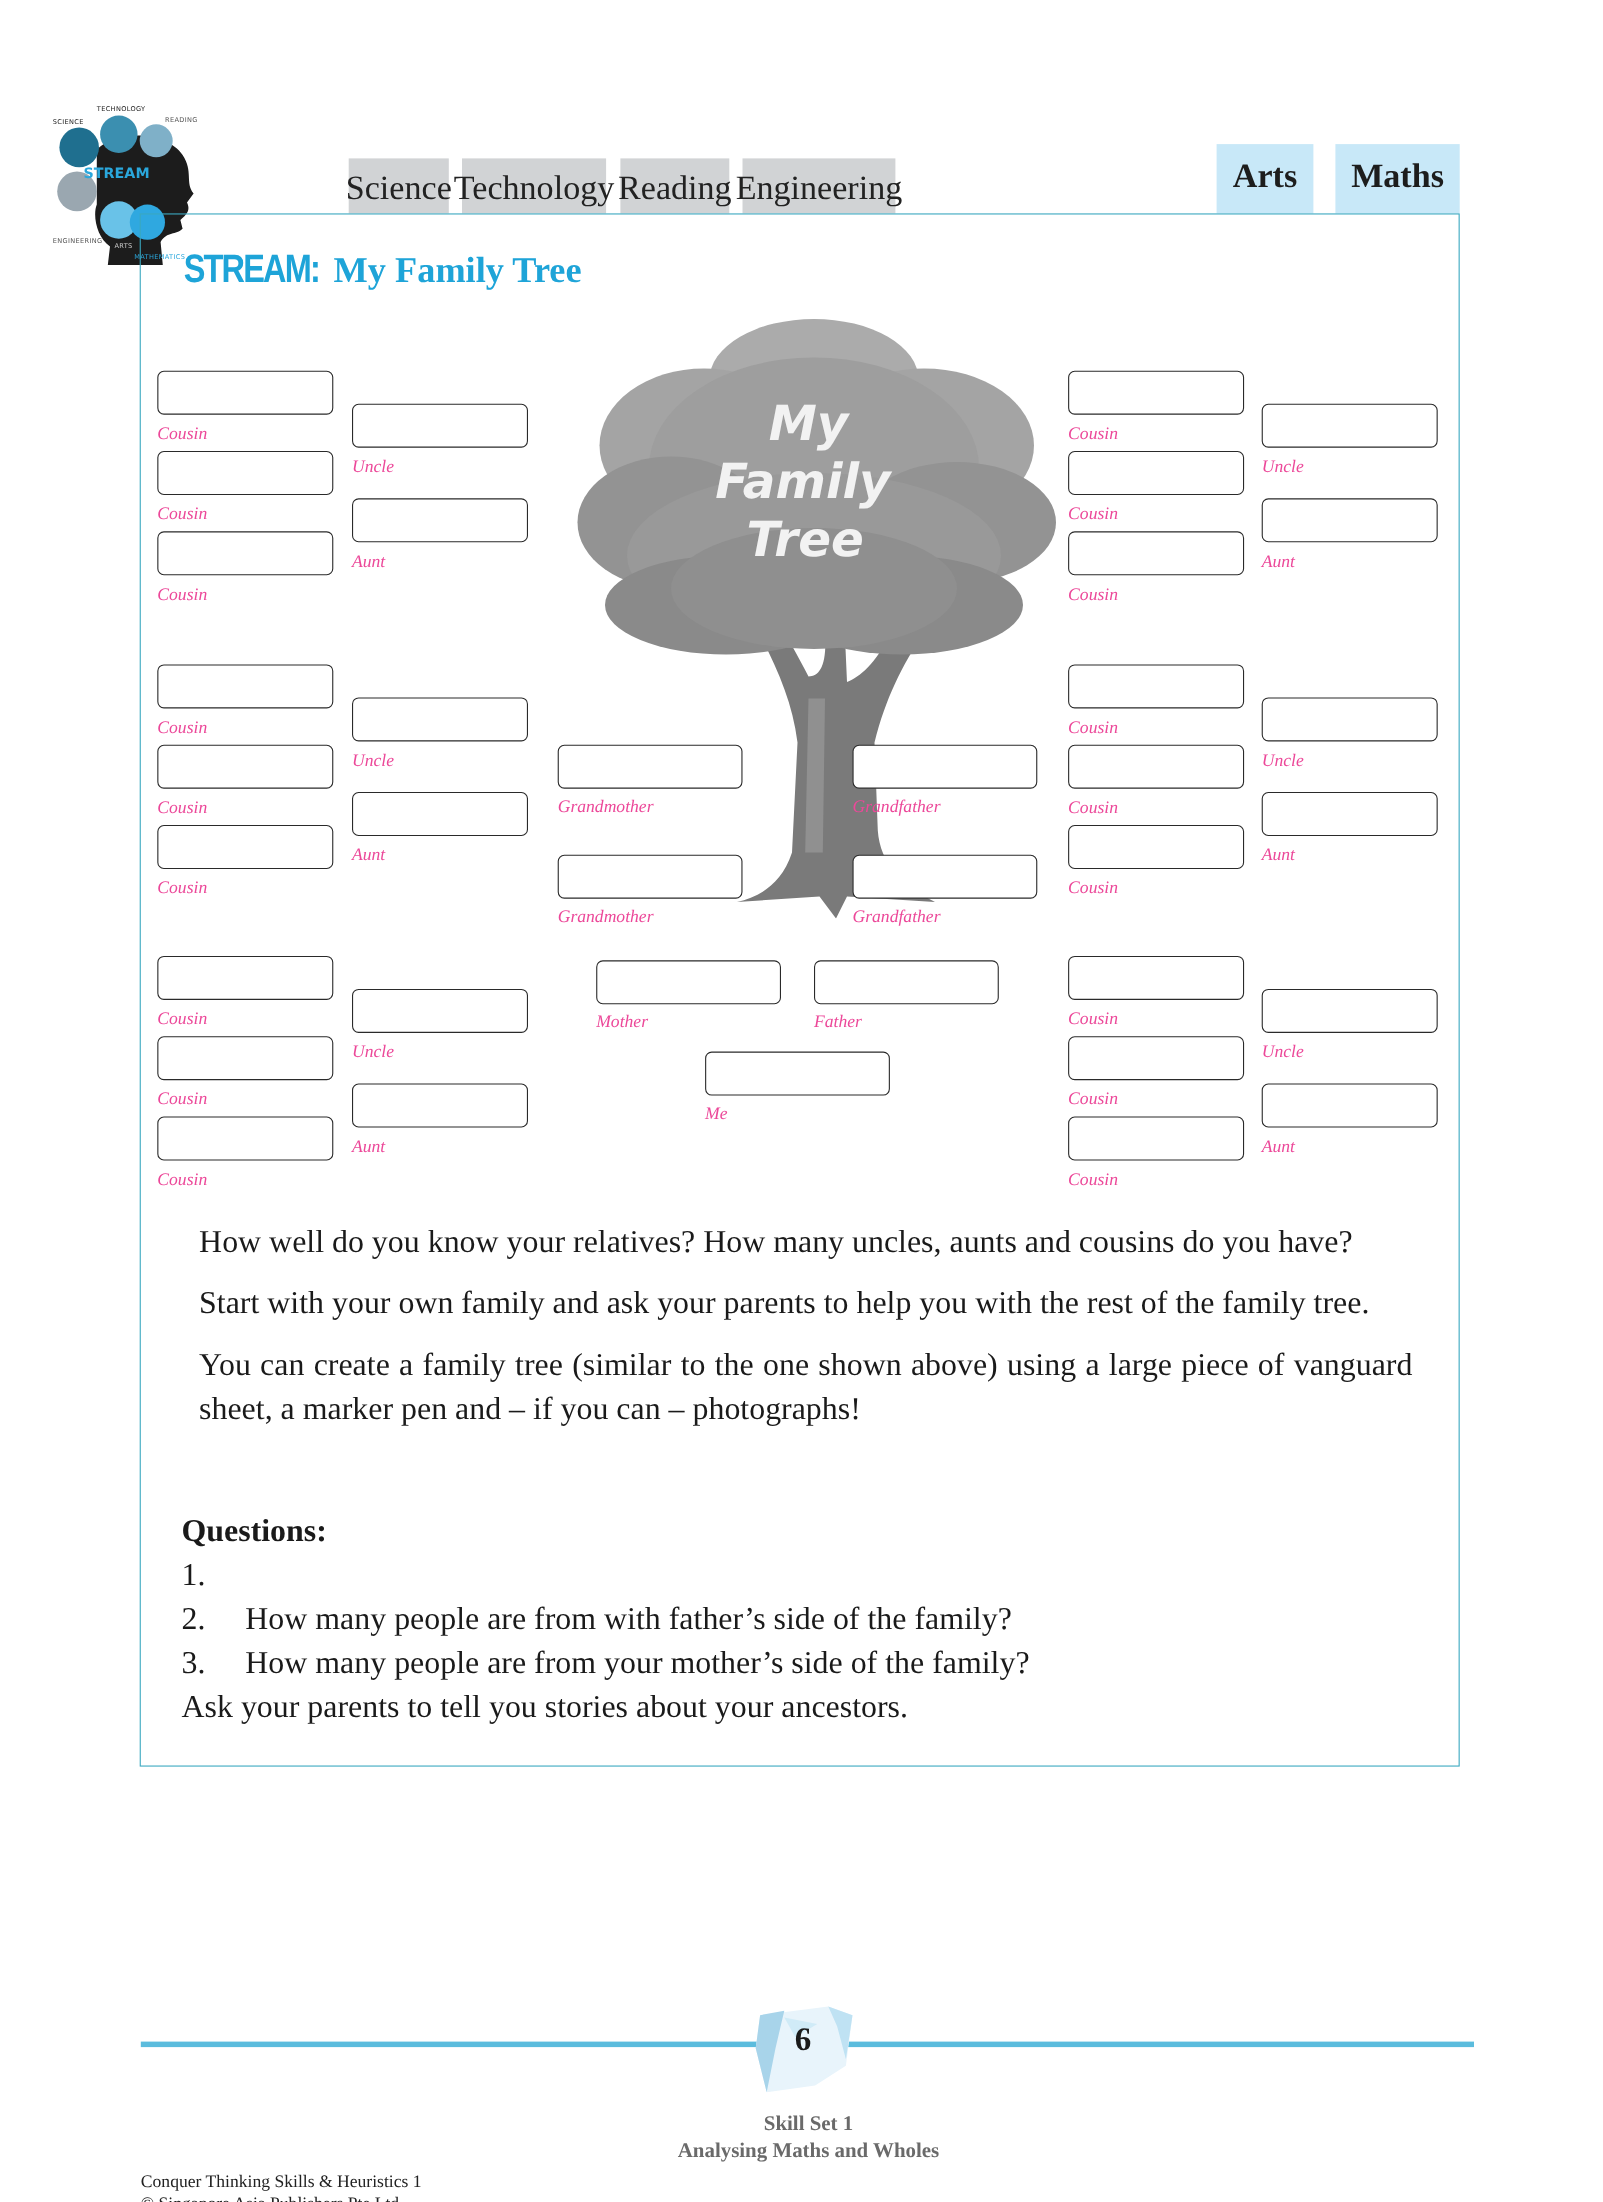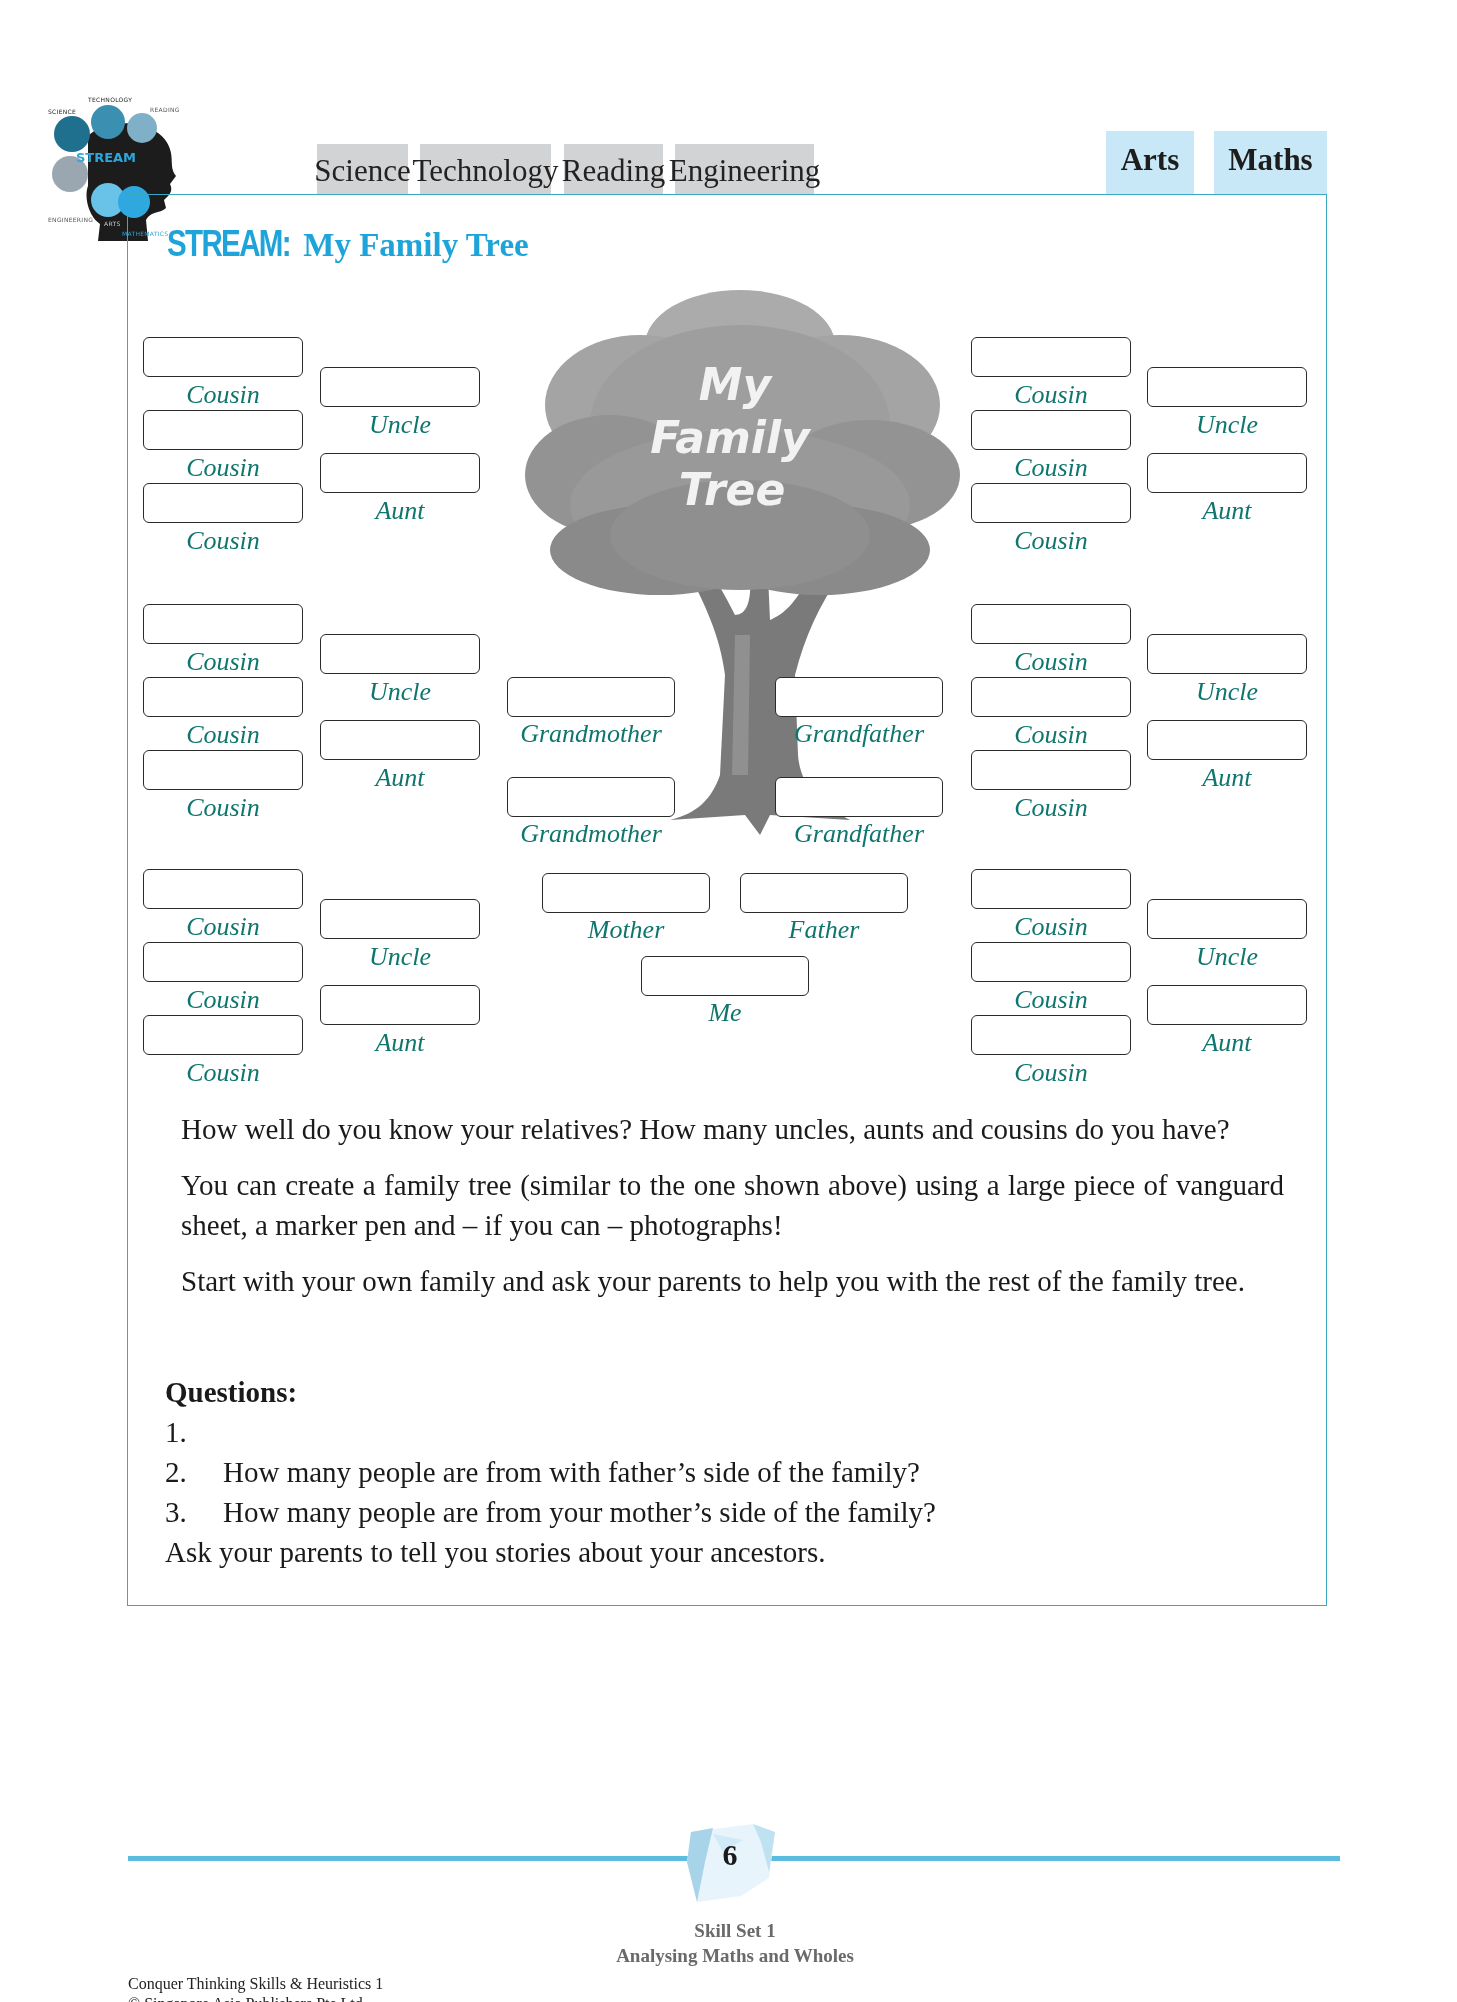--- a/index.html
+++ b/index.html
@@ -13,21 +13,21 @@
   .tab.gray { background:#d1d3d5; top:144px; height:50px; font-size:31px; color:#222; padding-top:4px; }
   .tab.blue { background:#c8e8f8; top:131px; height:63px; font-size:31px; font-weight:bold; color:#1d1d1d; padding-bottom:6px; }
   
   .panel { left:127px; top:194px; width:1200px; height:1412px; border:1.5px solid #3aa8c0; box-sizing:border-box; }
   .title { left:167px; top:222px; font-size:36px; color:#1ea4d8; white-space:nowrap; line-height:44px; }
   .title .stream { font-family:"Liberation Sans", sans-serif; font-weight:bold; letter-spacing:-2px; transform:scaleX(0.82); display:inline-block; transform-origin:left center; margin-right:-22px; }
   .title .rest { font-family:"Liberation Serif", serif; font-weight:bold; font-size:33px; }
   
   .box { position:absolute; width:160px; height:40px; border:1.5px solid #2a2a2a; border-radius:6px; box-sizing:border-box; background:#fff; }
   .box.wide { width:168px; }
-  .lbl { position:absolute; font-family:"Liberation Serif", serif; font-style:italic; font-size:26px; color:#0f766e; width:160px; text-align:center; line-height:20px; }
+  .lbl { position:absolute; font-family:"Liberation Serif", serif; font-style:italic; font-size:16px; color:#ec4899; width:160px; text-align:left; line-height:20px; }
   .lbl.wide { width:168px; }
   
   .tree { left:520px; top:275px; width:440px; height:560px; }
   
   .body-text { left:165px; top:1093px; width:1135px; font-size:29px; line-height:40px; text-align:justify; }
   .body-text p { margin:16px; }
   .questions { left:165px; top:1372px; width:1150px; font-size:29px; line-height:40px; }
   .questions h3 { margin:0; font-size:29px; font-weight:bold; line-height:40px; }
   .q-row { display:flex; }
   .q-num { width:58px; flex:none; }
@@ -172,22 +172,22 @@
 
 <div class="box wide" style="left:542px;top:873px;"></div>
 <div class="lbl wide" style="left:542px;top:920px;">Mother</div>
 <div class="box wide" style="left:740px;top:873px;"></div>
 <div class="lbl wide" style="left:740px;top:920px;">Father</div>
 <div class="box wide" style="left:641px;top:956px;"></div>
 <div class="lbl wide" style="left:641px;top:1003px;">Me</div>
 
 <div class="abs body-text">
   <p>How well do you know your relatives? How many uncles, aunts and cousins do you have?</p>
+  <p>Start with your own family and ask your parents to help you with the rest of the family tree.</p>
   <p>You can create a family tree (similar to the one shown above) using a large piece of vanguard sheet, a marker pen and – if you can – photographs!</p>
-  <p>Start with your own family and ask your parents to help you with the rest of the family tree.</p>
 </div>
 
 <div class="abs questions">
   <h3>Questions:</h3>
   <div class="q-row">
     <span class="q-num">1.</span>
   </div>
   <div class="q-row">
     <span class="q-num">2.</span>
     <span>How many people are from with father’s side of the family?</span>

